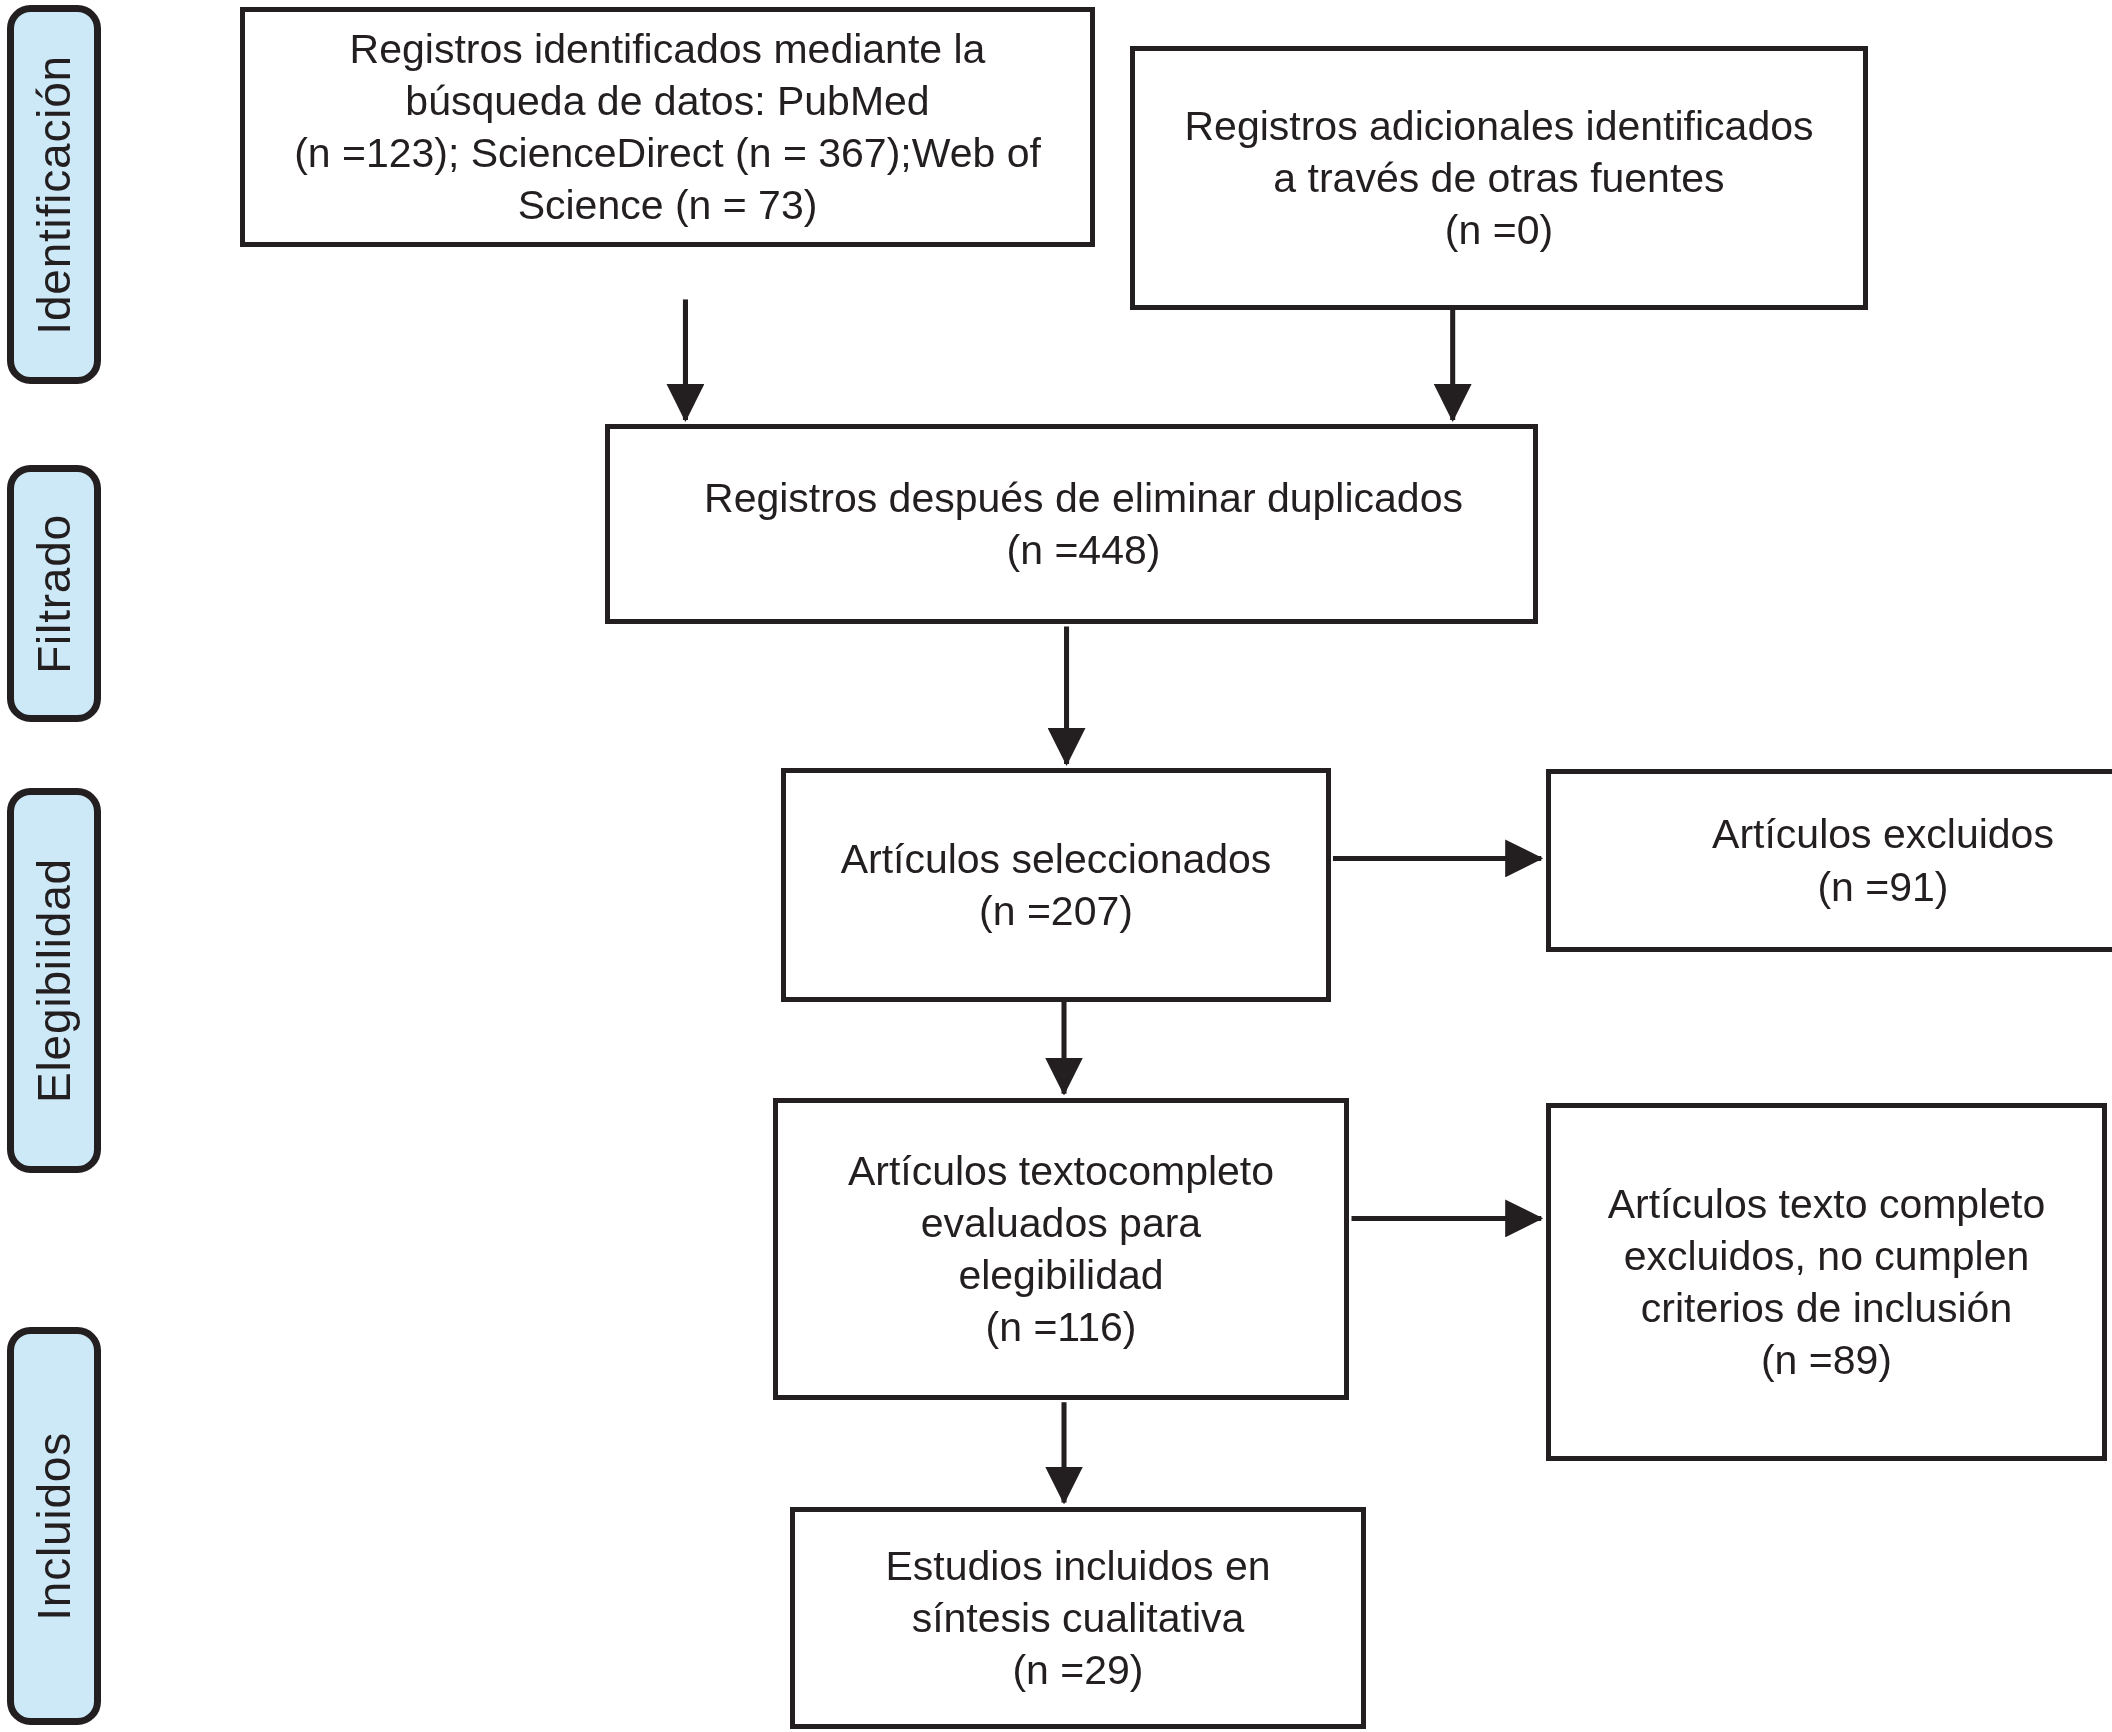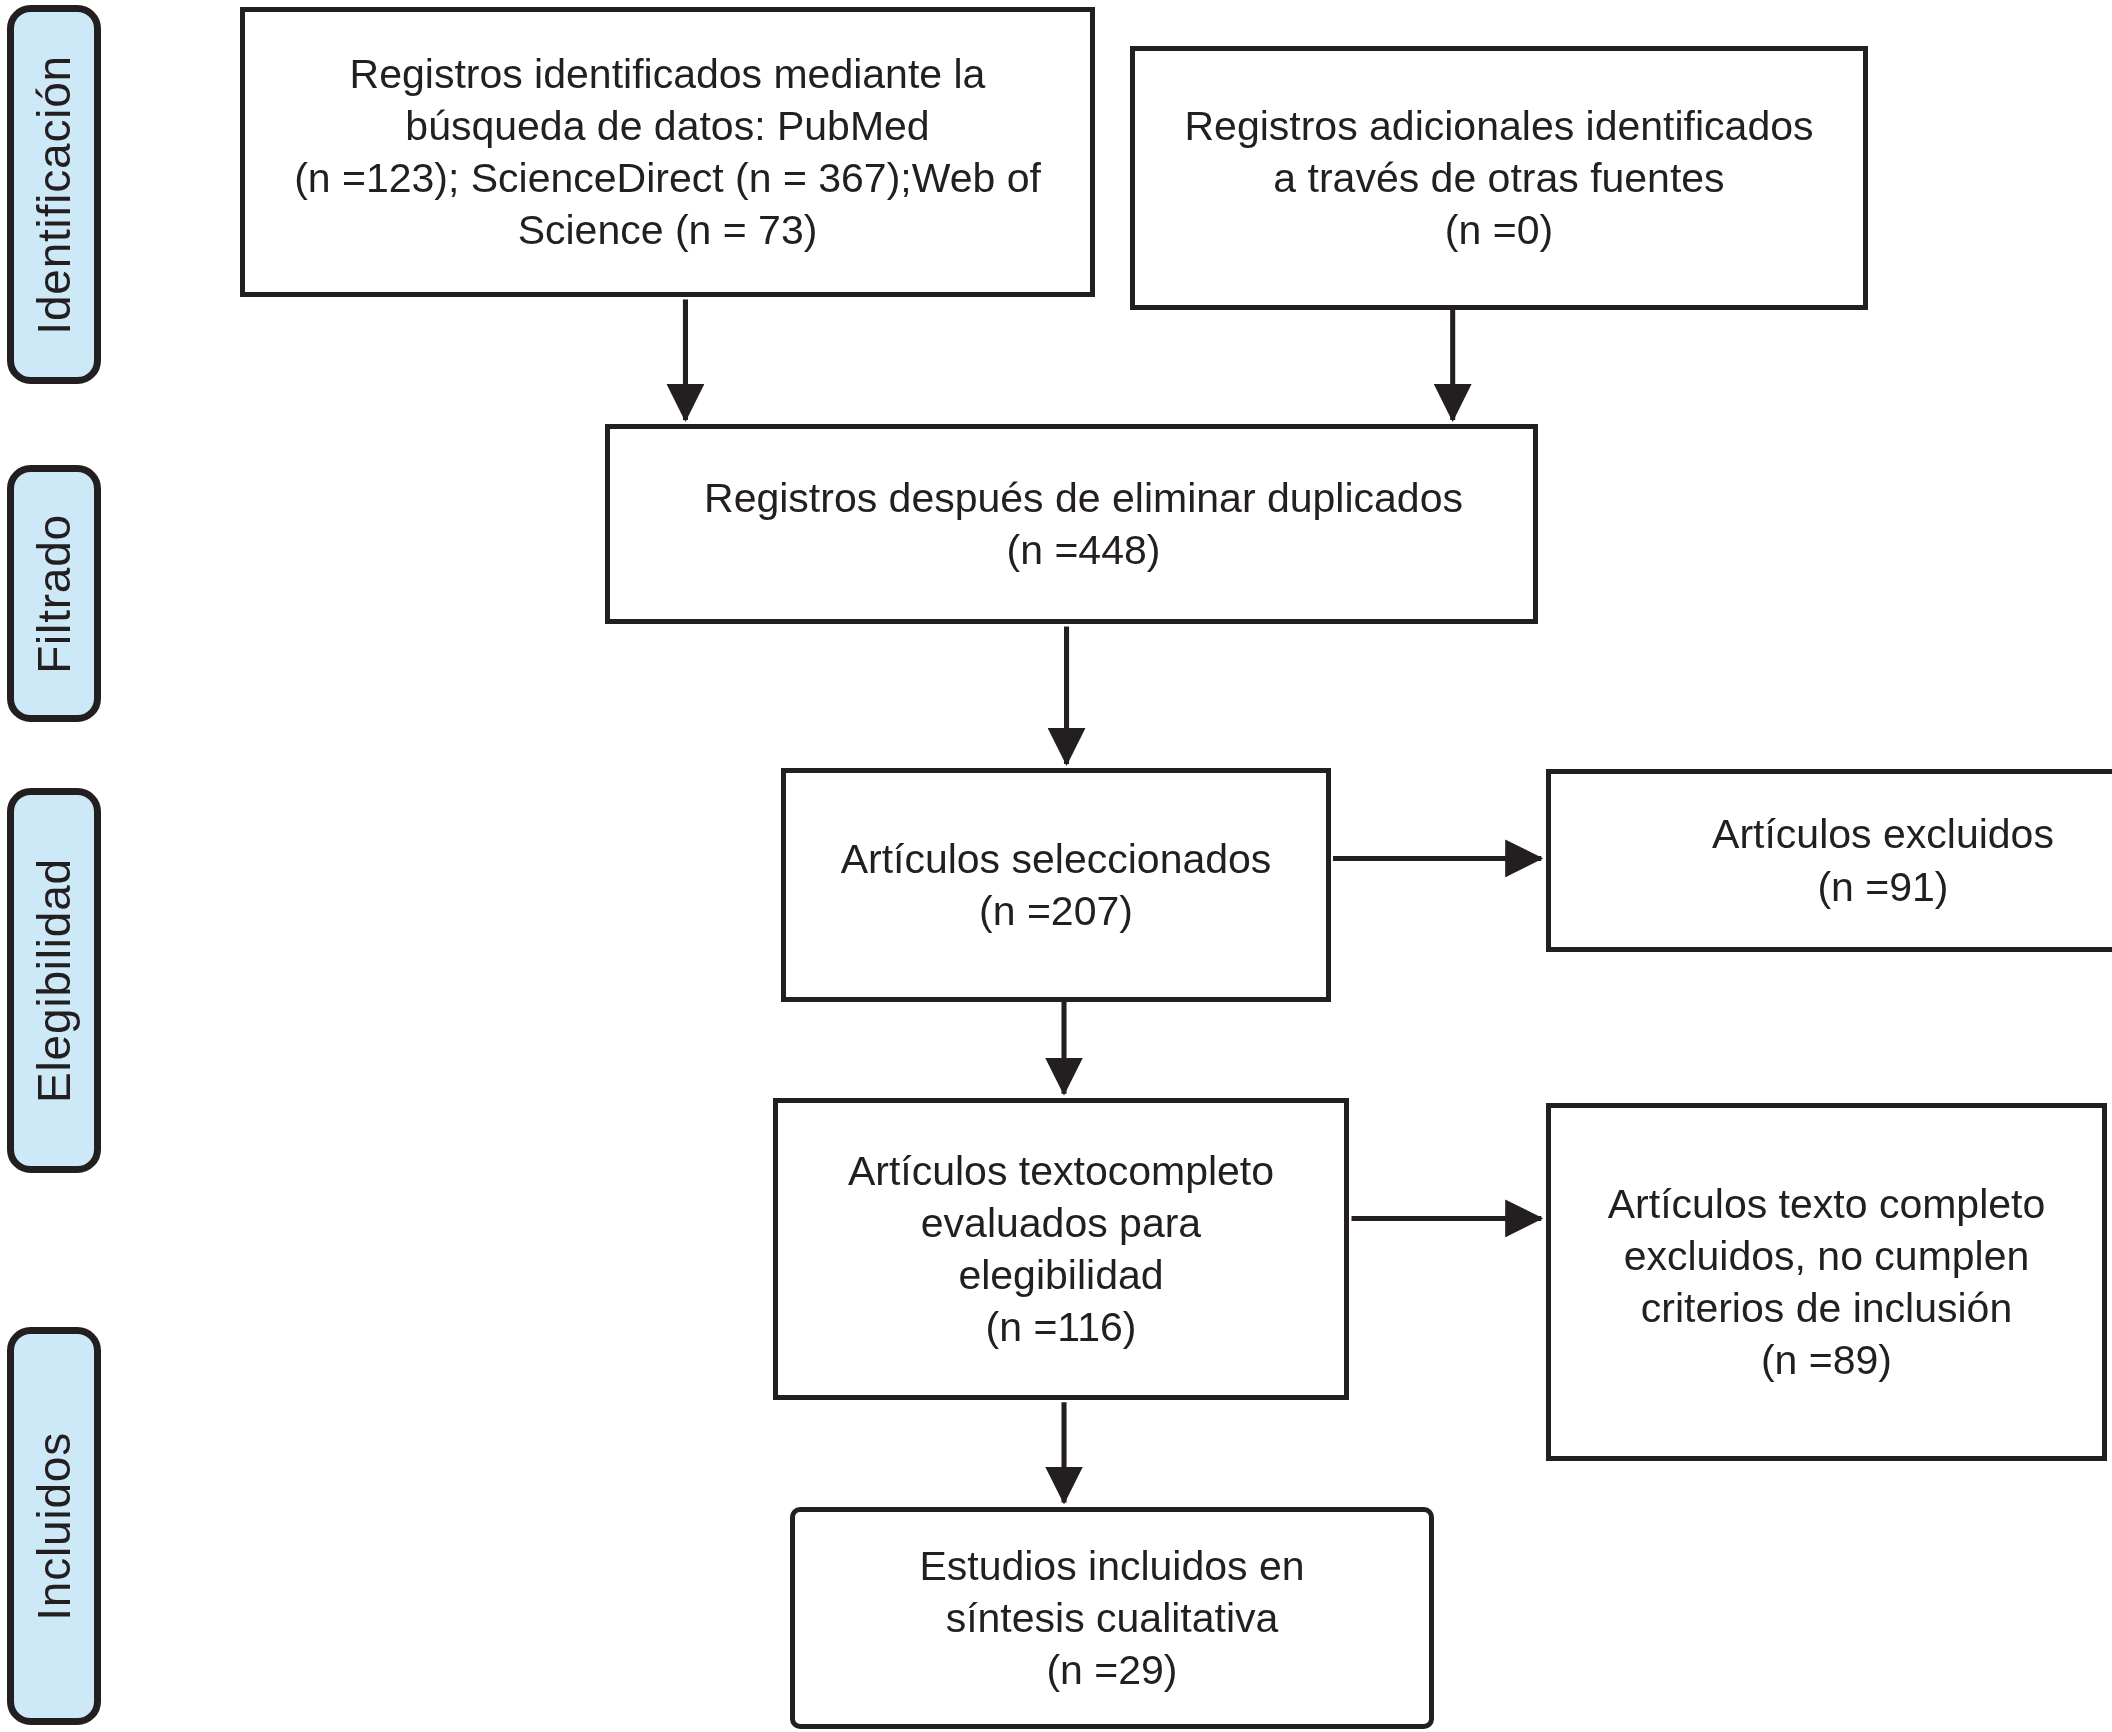--- a/index.html
+++ b/index.html
@@ -90,21 +90,21 @@
   <div class="stage" style="top:465px;height:257px;">
     <span class="stage-label">Filtrado</span>
   </div>
   <div class="stage" style="top:788px;height:385px;">
     <span class="stage-label">Elegibilidad</span>
   </div>
   <div class="stage" style="top:1327px;height:398px;">
     <span class="stage-label">Incluidos</span>
   </div>
 
-  <div class="fbox" style="left:240px;top:6.7px;width:855px;height:290px;">
+  <div class="fbox" style="left:240px;top:6.7px;width:855px;height:240px;">
     <div class="fbox-text">Registros identificados mediante la
 búsqueda de datos: PubMed
 (n =123); ScienceDirect (n = 367);Web of
 Science (n = 73)</div>
   </div>
 
   <div class="fbox" style="left:1130px;top:46px;width:738px;height:264px;">
     <div class="fbox-text">Registros adicionales identificados
 a través de otras fuentes
 (n =0)</div>
@@ -132,20 +132,20 @@
 (n =116)</div>
   </div>
 
   <div class="fbox" style="left:1546px;top:1103px;width:561px;height:358px;">
     <div class="fbox-text">Artículos texto completo
 excluidos, no cumplen
 criterios de inclusión
 (n =89)</div>
   </div>
 
-  <div class="fbox" style="left:790px;top:1507px;width:644px;height:222px;border-radius:10px;">
+  <div class="fbox" style="left:790px;top:1507px;width:576px;height:222px;">
     <div class="fbox-text">Estudios incluidos en
 síntesis cualitativa
 (n =29)</div>
   </div>
 
 </div>
 
 
 </body></html>

